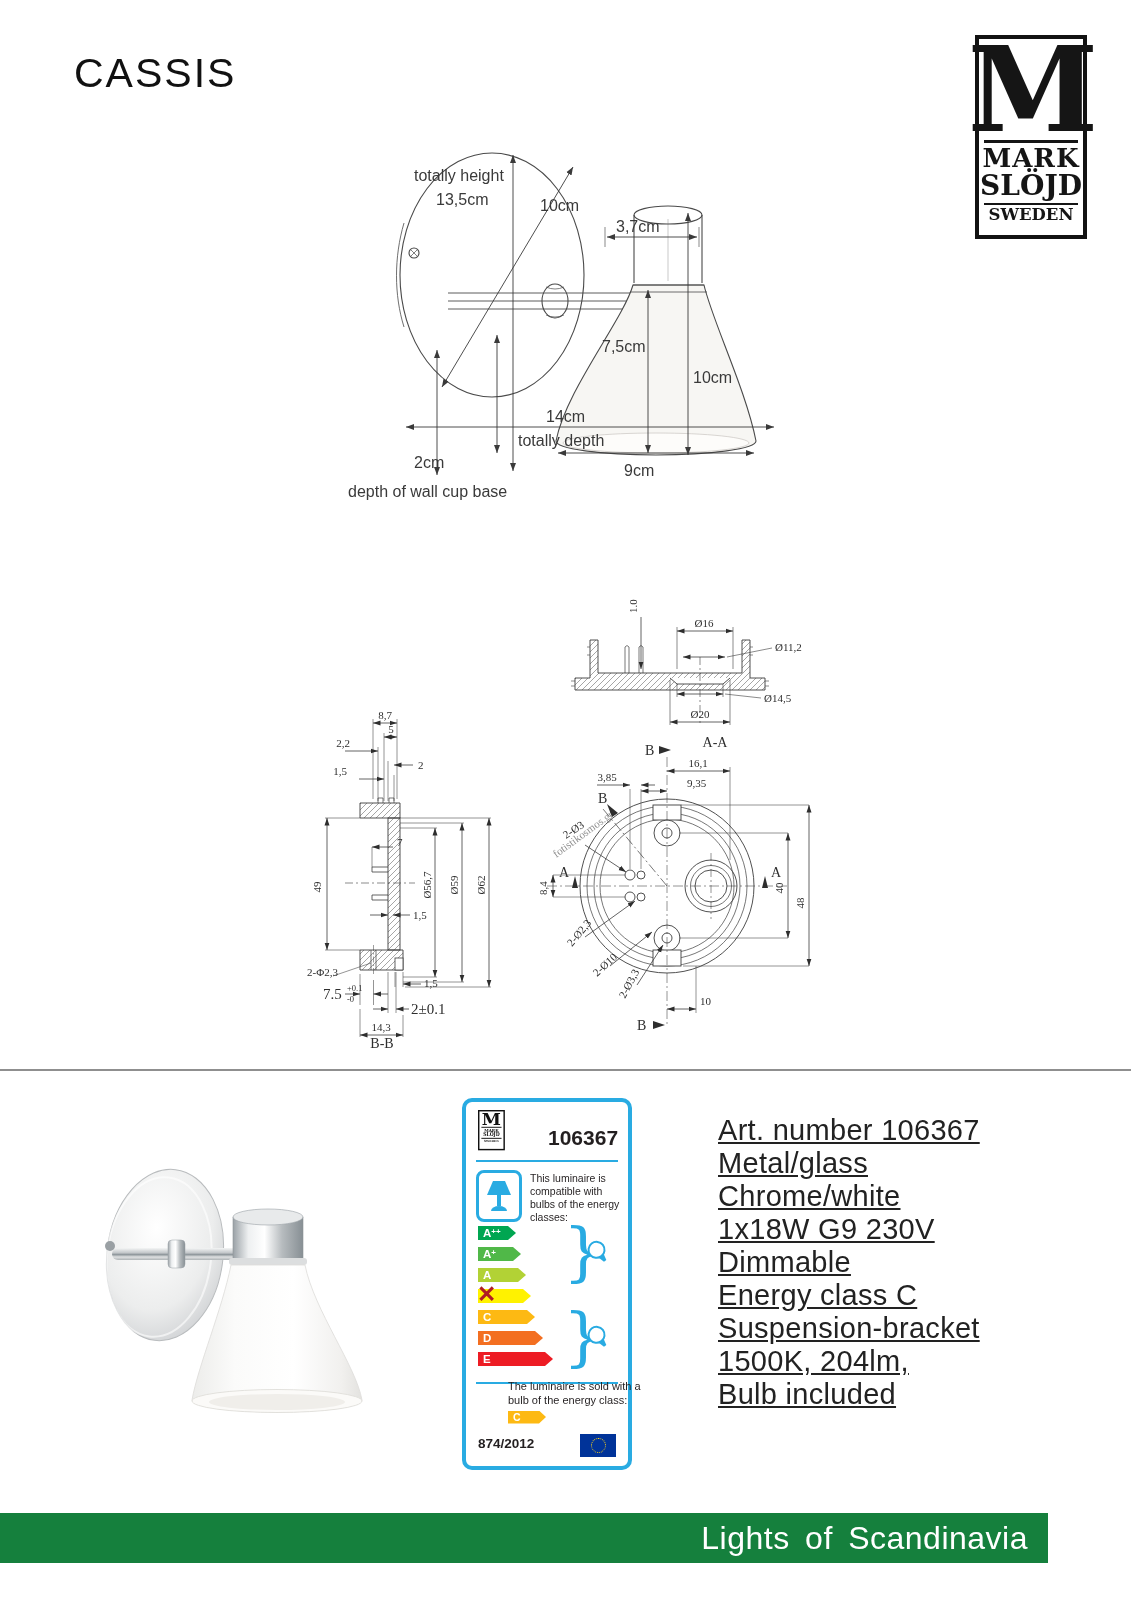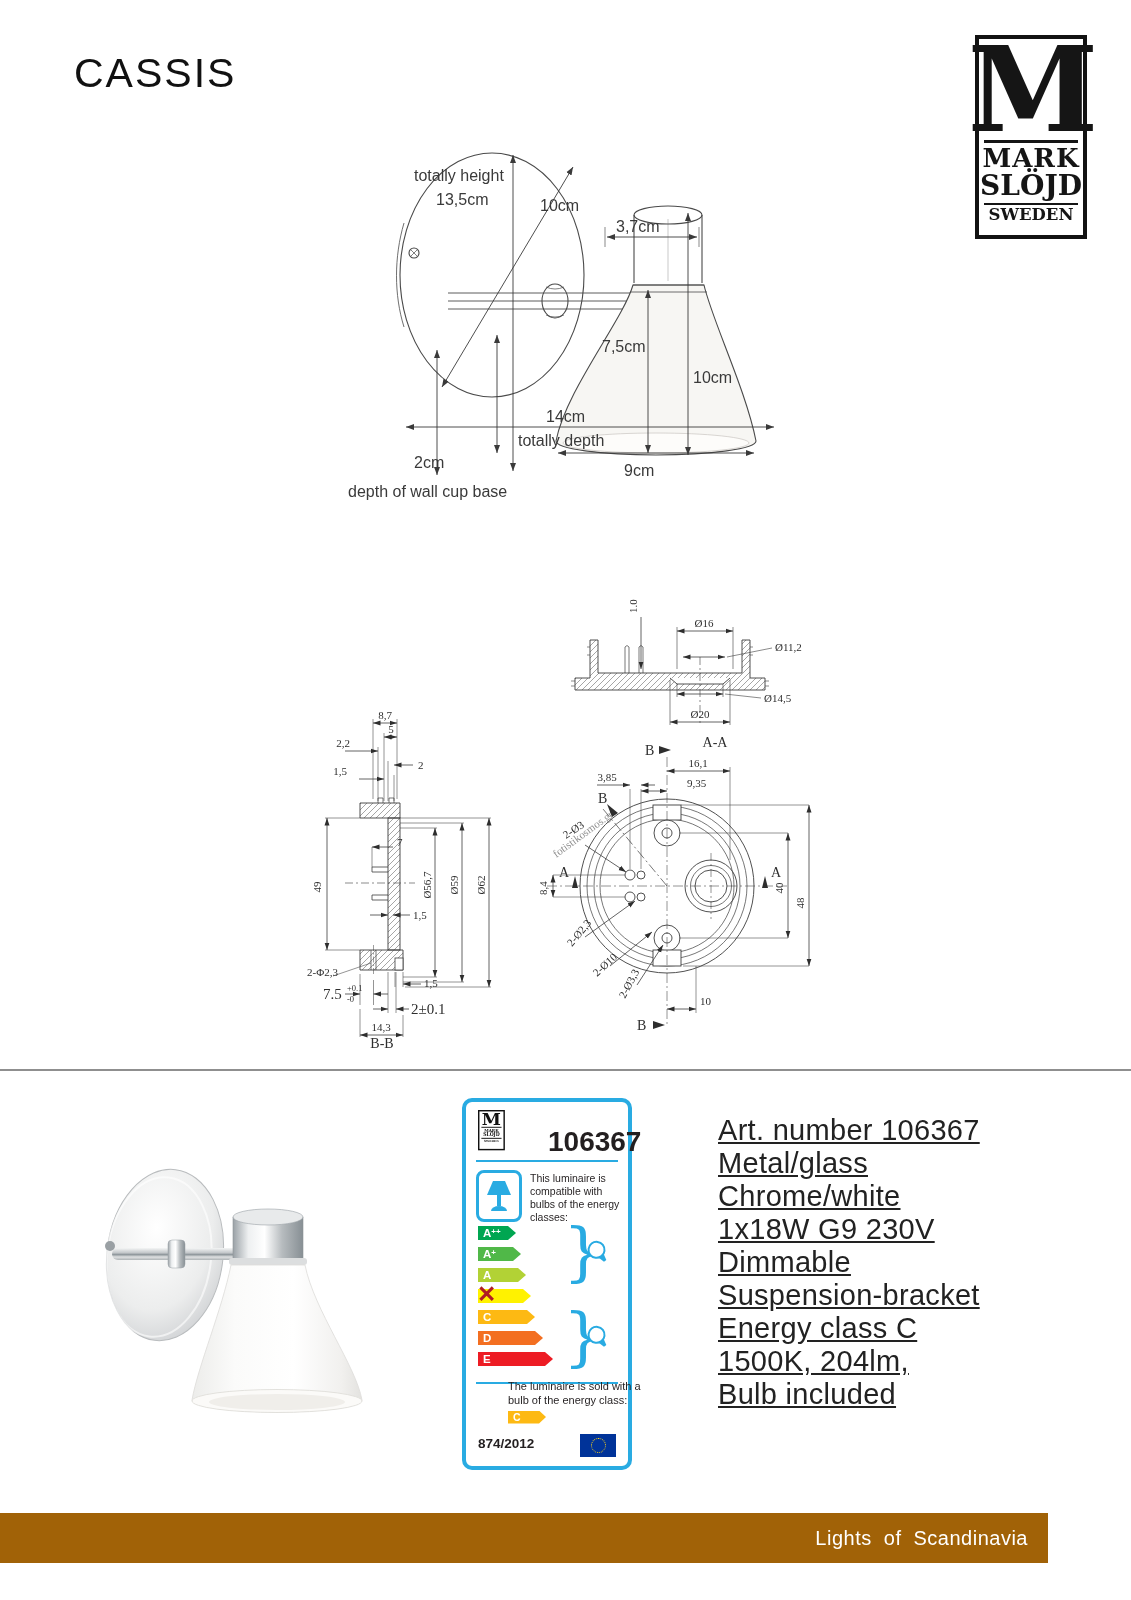--- a/index.html
+++ b/index.html
@@ -38,21 +38,21 @@
   .energy-label{position:absolute;left:462px;top:1098px;width:170px;height:372px;border:4px solid #29abe2;
                 border-radius:10px;background:#fff;box-sizing:border-box;color:#231f20;}
   .el-logo{position:absolute;left:12px;top:8px;width:50px;height:78px;border:3px solid #111;background:#fff;
            transform:scale(.48);transform-origin:0 0;display:flex;flex-direction:column;align-items:center;
            font-family:"DejaVu Serif",serif;font-weight:bold;color:#111;}
   .el-logo .m{font-size:36px;line-height:.8;margin-top:2px;}
   .el-logo .rule{width:85%;height:2px;background:#111;margin:1px 0;}
   .el-logo .w1{font-size:8.5px;line-height:1.05;}
   .el-logo .w2{font-size:9.5px;line-height:1.05;}
   .el-logo .w3{font-size:6px;line-height:1.2;}
-  .el-number{position:absolute;left:82px;top:24px;font-size:28px;font-weight:bold;}
+  .el-number{position:absolute;left:82px;top:24px;font-size:21px;font-weight:bold;}
   .el-rule{position:absolute;left:10px;right:10px;height:2px;background:#29abe2;}
   .el-lampbox{position:absolute;left:10px;top:68px;width:46px;height:52px;border:3px solid #29abe2;
               border-radius:8px;box-sizing:border-box;}
   .el-compat{position:absolute;left:64px;top:70px;width:94px;font-size:10.5px;line-height:1.25;}
   .el-row{position:absolute;left:12px;height:14px;}
   .el-arrow{position:absolute;left:0;top:0;height:14px;color:#fff;font-weight:bold;font-size:11.5px;
             line-height:14px;padding-left:5px;box-sizing:border-box;
             clip-path:polygon(0 0,calc(100% - 8px) 0,100% 50%,calc(100% - 8px) 100%,0 100%);}
   .el-arrow sup{font-size:8px;line-height:1;vertical-align:3px;}
   .el-cross{position:absolute;left:-1px;top:-6px;font-size:23px;font-weight:bold;color:#b01c24;line-height:1;}
@@ -64,22 +64,22 @@
                  font-size:10.5px;line-height:13px;padding-left:5px;box-sizing:border-box;
                  clip-path:polygon(0 0,calc(100% - 7px) 0,100% 50%,calc(100% - 7px) 100%,0 100%);}
   .el-reg{position:absolute;left:12px;top:334px;font-size:13.5px;font-weight:bold;}
   .el-flag{position:absolute;right:12px;top:332px;width:36px;height:23px;background:#003399;
            display:flex;align-items:center;justify-content:center;}
   .el-stars{width:13px;height:13px;border-radius:50%;border:1.5px dotted #ffd617;}
 
   .specs{position:absolute;left:718px;top:1114px;font-size:29px;line-height:33px;letter-spacing:.3px;color:#222;}
   .specs div{white-space:nowrap;text-decoration:underline;}
 
-  .footer-bar{position:absolute;left:0;top:1513px;width:1048px;height:50px;background:#a16207;color:#fff;
-              font-size:20px;line-height:50px;text-align:right;padding-right:20px;box-sizing:border-box;
+  .footer-bar{position:absolute;left:0;top:1513px;width:1048px;height:50px;background:#15803d;color:#fff;
+              font-size:32px;line-height:50px;text-align:right;padding-right:20px;box-sizing:border-box;
               letter-spacing:.5px;word-spacing:6px;}
 </style>
 </head>
 <body>
 
 <div class="page">
 
   <h1 class="title">CASSIS</h1>
 
   <div class="brand-box">
@@ -449,22 +449,22 @@
         <div class="el-stars"></div>
       </div>
   </div>
 
   <div class="specs">
     <div>Art. number 106367</div>
     <div>Metal/glass</div>
     <div>Chrome/white</div>
     <div>1x18W G9 230V</div>
     <div>Dimmable</div>
+    <div>Energy class C</div>
     <div>Suspension-bracket</div>
-    <div>Energy class C</div>
     <div>1500K, 204lm,</div>
     <div>Bulb included</div>
   </div>
 
   <div class="footer-bar">
     <span>Lights of Scandinavia</span>
   </div>
 
 </div>
 

